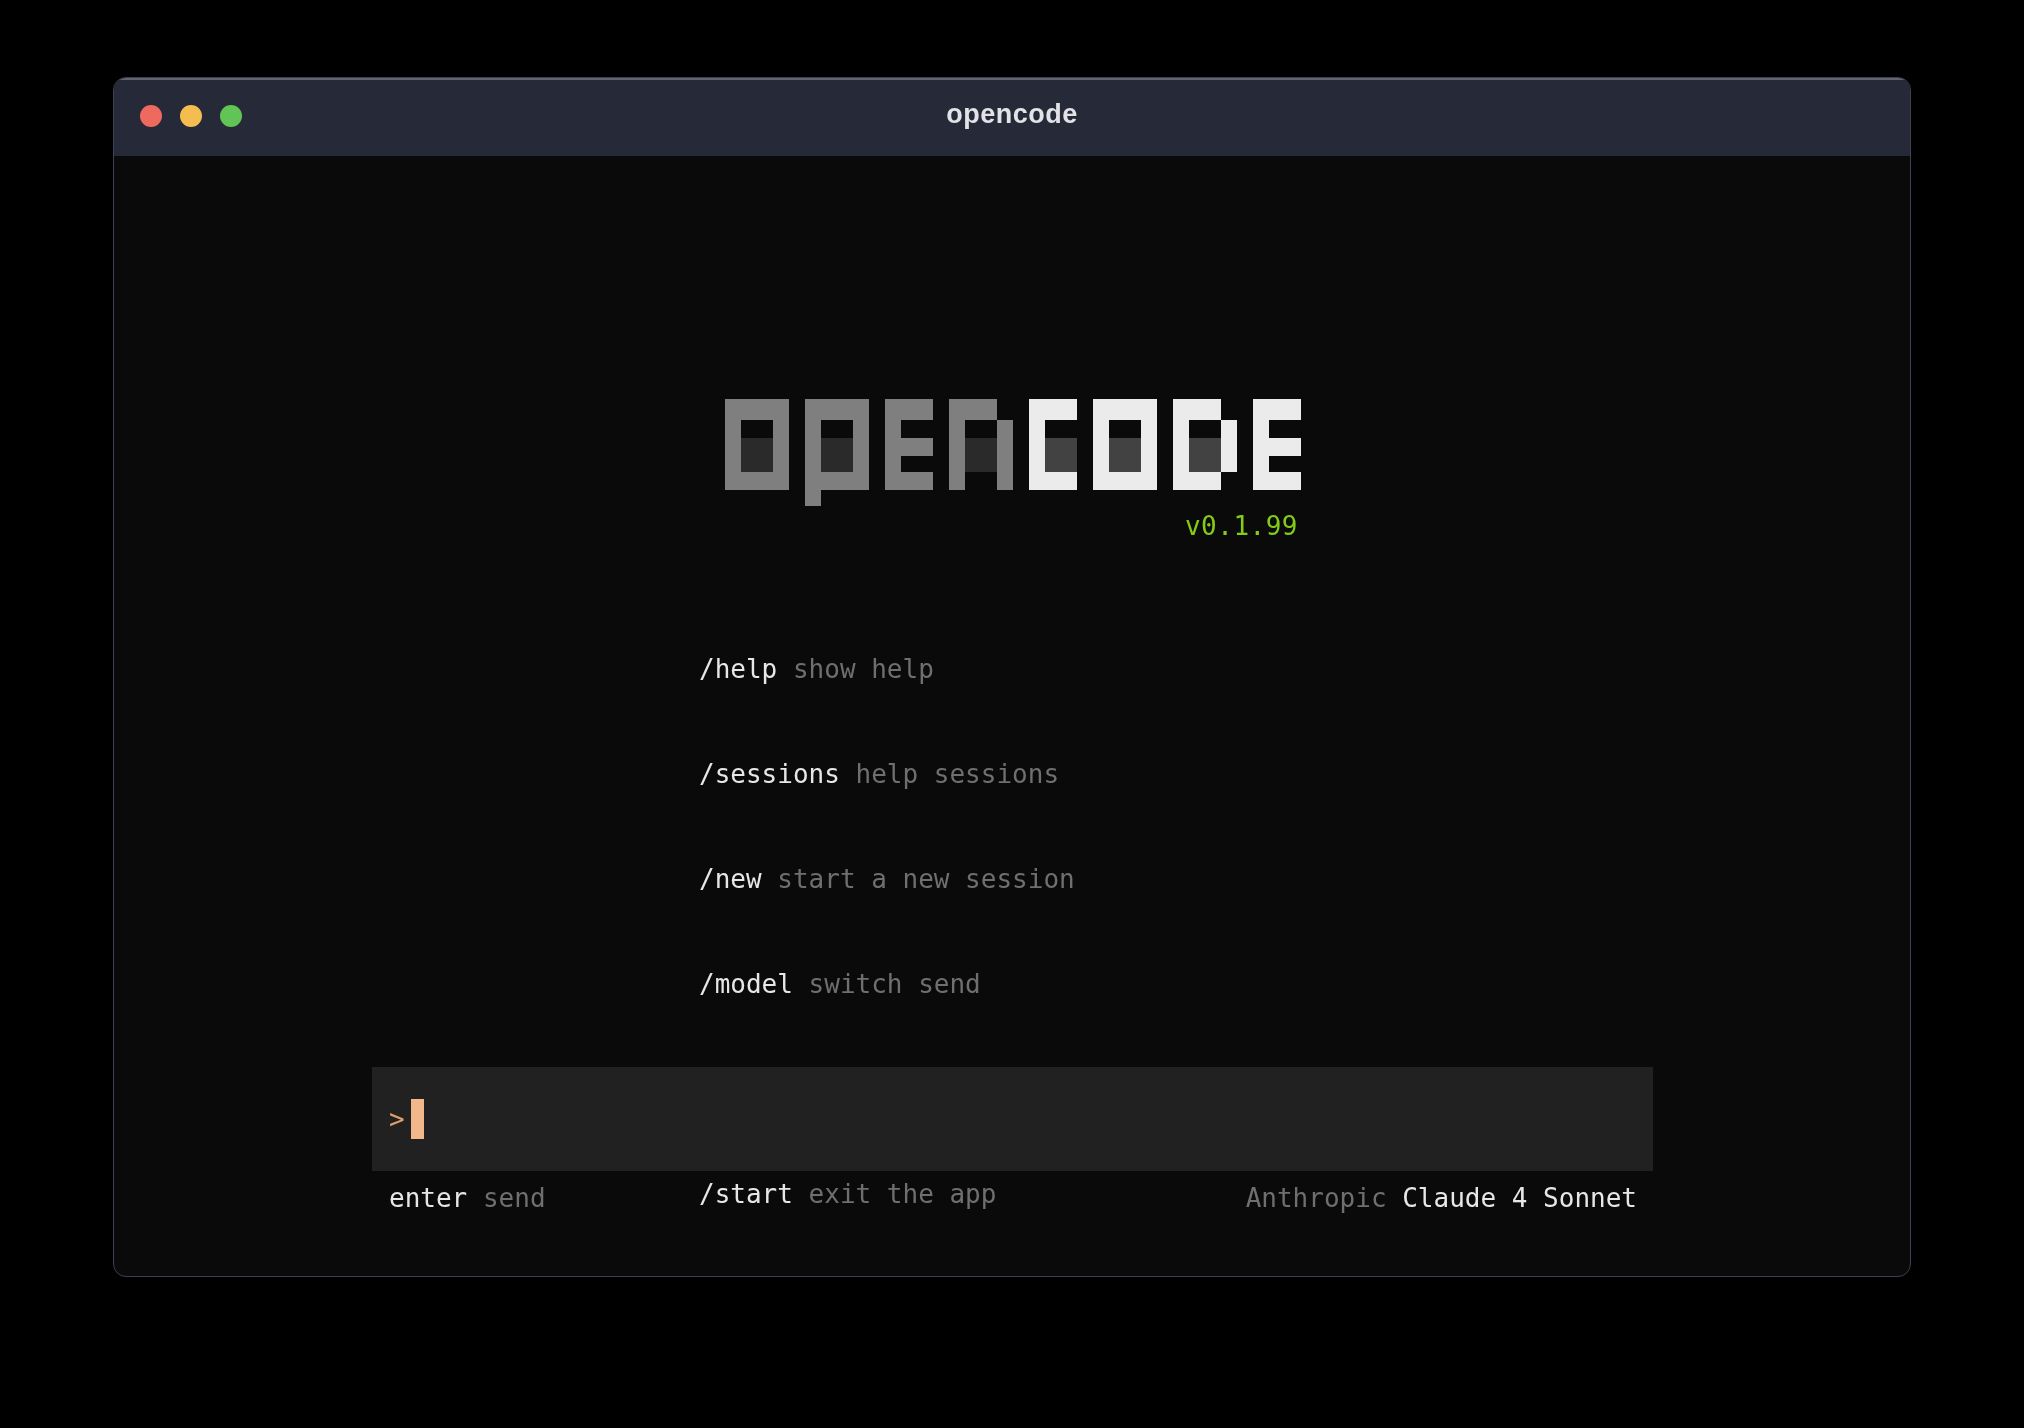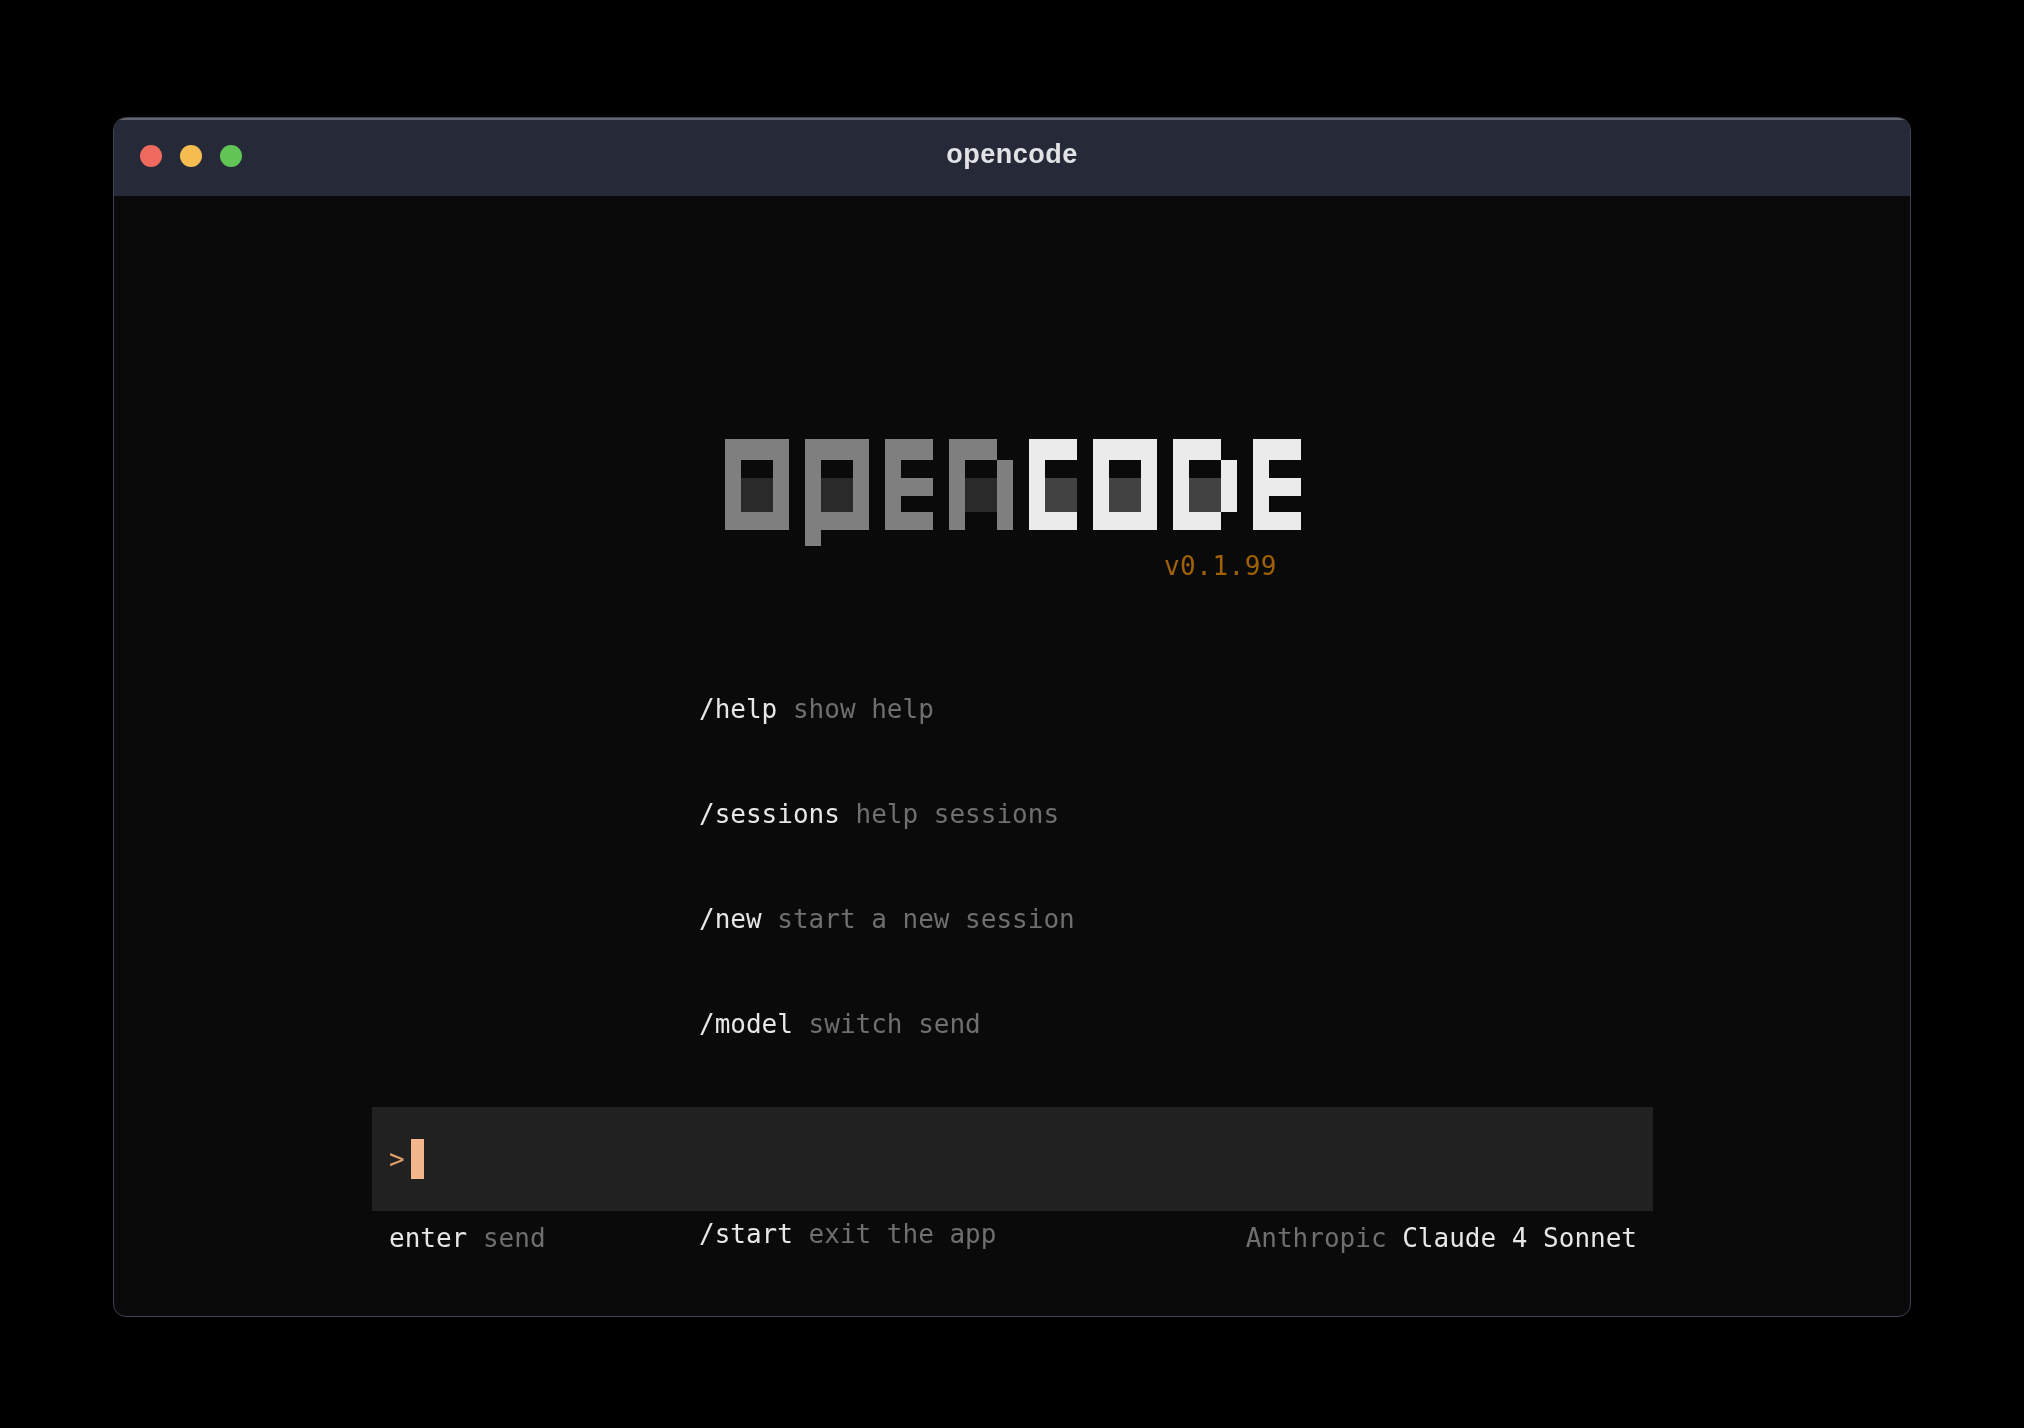--- a/index.html
+++ b/index.html
@@ -11,21 +11,20 @@
     overflow: hidden;
   }
 
   .window {
     position: absolute; left: 113px; top: 77px;
     width: 1798px; height: 1200px;
     background: #0a0a0a;
     border: 1px solid #3d4150;
     border-radius: 13px;
     overflow: hidden;
-    margin-top: 40px;
   }
 
   .titlebar {
     position: relative;
     height: 78px;
     background: #262938;
     box-shadow: inset 0 2px 0 rgba(255,255,255,0.28);
     display: flex; align-items: center; justify-content: center;
   }
   .traffic { position: absolute; left: 26px; top: 27px; display: flex; gap: 18px; }
@@ -38,23 +37,23 @@
     font-weight: bold; font-size: 27px; color: #e2e3e7;
     letter-spacing: 0.5px;
     margin-top: -6px;
   }
 
   .content { position: relative; height: 1122px; }
 
   .logo { position: absolute; left: 611px; top: 243px; width: 576px; height: 107px; }
 
   .version {
-    position: absolute; left: 587px; top: 355px; width: 576px;
+    position: absolute; left: 608px; top: 355px; width: 576px;
     text-align: right;
-    font-size: 26px; line-height: 30px; color: #a16207;
+    font-size: 26px; line-height: 30px; color: #84cc16;
     letter-spacing: 0.5px;
   }
 
   .commands {
     position: absolute; left: 585px; top: 426px;
     font-size: 26px; line-height: 35px;
     white-space: pre;
   }
   .commands .cmd  { color: #e7e7e7; }
   .commands .desc { color: #6f6f6f; }

